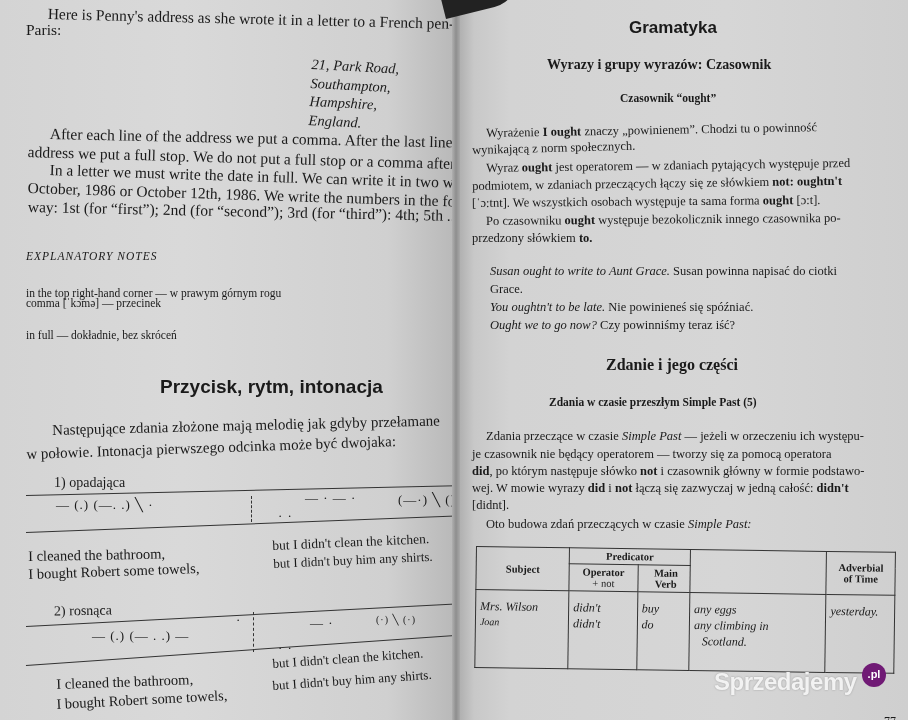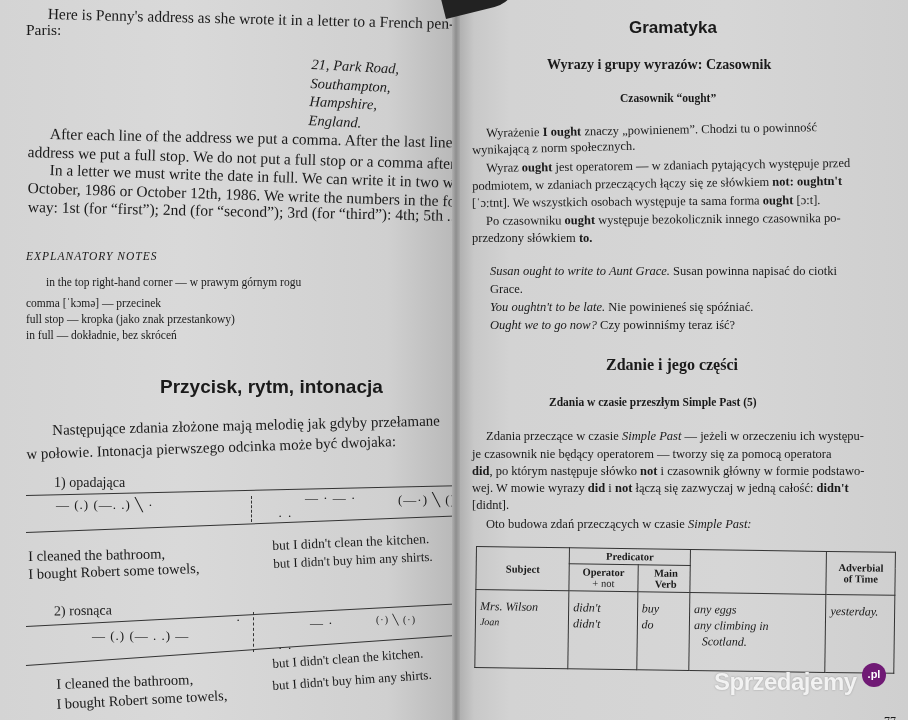--- a/index.html
+++ b/index.html
@@ -91,23 +91,22 @@
     <div>England.</div>
   </div>
 
   <div class="abs lp-p" style="left:50px;top:124px;transform:rotate(1.2deg);transform-origin:left top;">After each line of the address we put a comma. After the last line of the</div>
   <div class="abs lp-p" style="left:28px;top:142px;transform:rotate(1.6deg);transform-origin:left top;">address we put a full stop. We do not put a full stop or a comma after the date.</div>
   <div class="abs lp-p" style="left:50px;top:160px;transform:rotate(1.8deg);transform-origin:left top;">In a letter we must write the date in full. We can write it in two ways: 12th</div>
   <div class="abs lp-p" style="left:28px;top:178px;transform:rotate(1.8deg);transform-origin:left top;">October, 1986 or October 12th, 1986. We write the numbers in the following</div>
   <div class="abs lp-p" style="left:28px;top:197px;transform:rotate(1.2deg);transform-origin:left top;">way: 1st (for “first”); 2nd (for “second”); 3rd (for “third”): 4th; 5th ...</div>
 
   <div class="abs notes-title" style="left:26px;top:250px;">EXPLANATORY NOTES</div>
-  <div class="abs note" style="left:26px;top:274px;margin-left:20px;">in the top right-hand corner — w prawym górnym rogu</div>
+  <div class="abs note" style="left:26px;top:285px;">in the top right-hand corner — w prawym górnym rogu</div>
   <div class="abs note" style="left:26px;top:295px;">comma [ˈkɔmə] — przecinek</div>
-  <div class="abs note" style="left:26px;top:311px;">full stop — kropka (jako znak przestankowy)</div>
   <div class="abs note" style="left:26px;top:327px;">in full — dokładnie, bez skróceń</div>
 
   <div class="abs h-big" style="left:160px;top:376px;">Przycisk, rytm, intonacja</div>
 
   <div class="abs lp-pl" style="left:52px;top:420px;transform:rotate(-1.4deg);transform-origin:left top;">Następujące zdania złożone mają melodię jak gdyby przełamane</div>
   <div class="abs lp-pl" style="left:26px;top:444px;transform:rotate(-2deg);transform-origin:left top;">w połowie. Intonacja pierwszego odcinka może być dwojaka:</div>
 
   <div class="abs label" style="left:54px;top:475px;">1) opadająca</div>
   <div class="intonation-line" style="left:26px;top:495px;width:430px;transform:rotate(-1.3deg);transform-origin:left;"></div>
   <div class="abs marks" style="left:56px;top:497px;">—    (.)    (—. .) ╲   ·</div>

